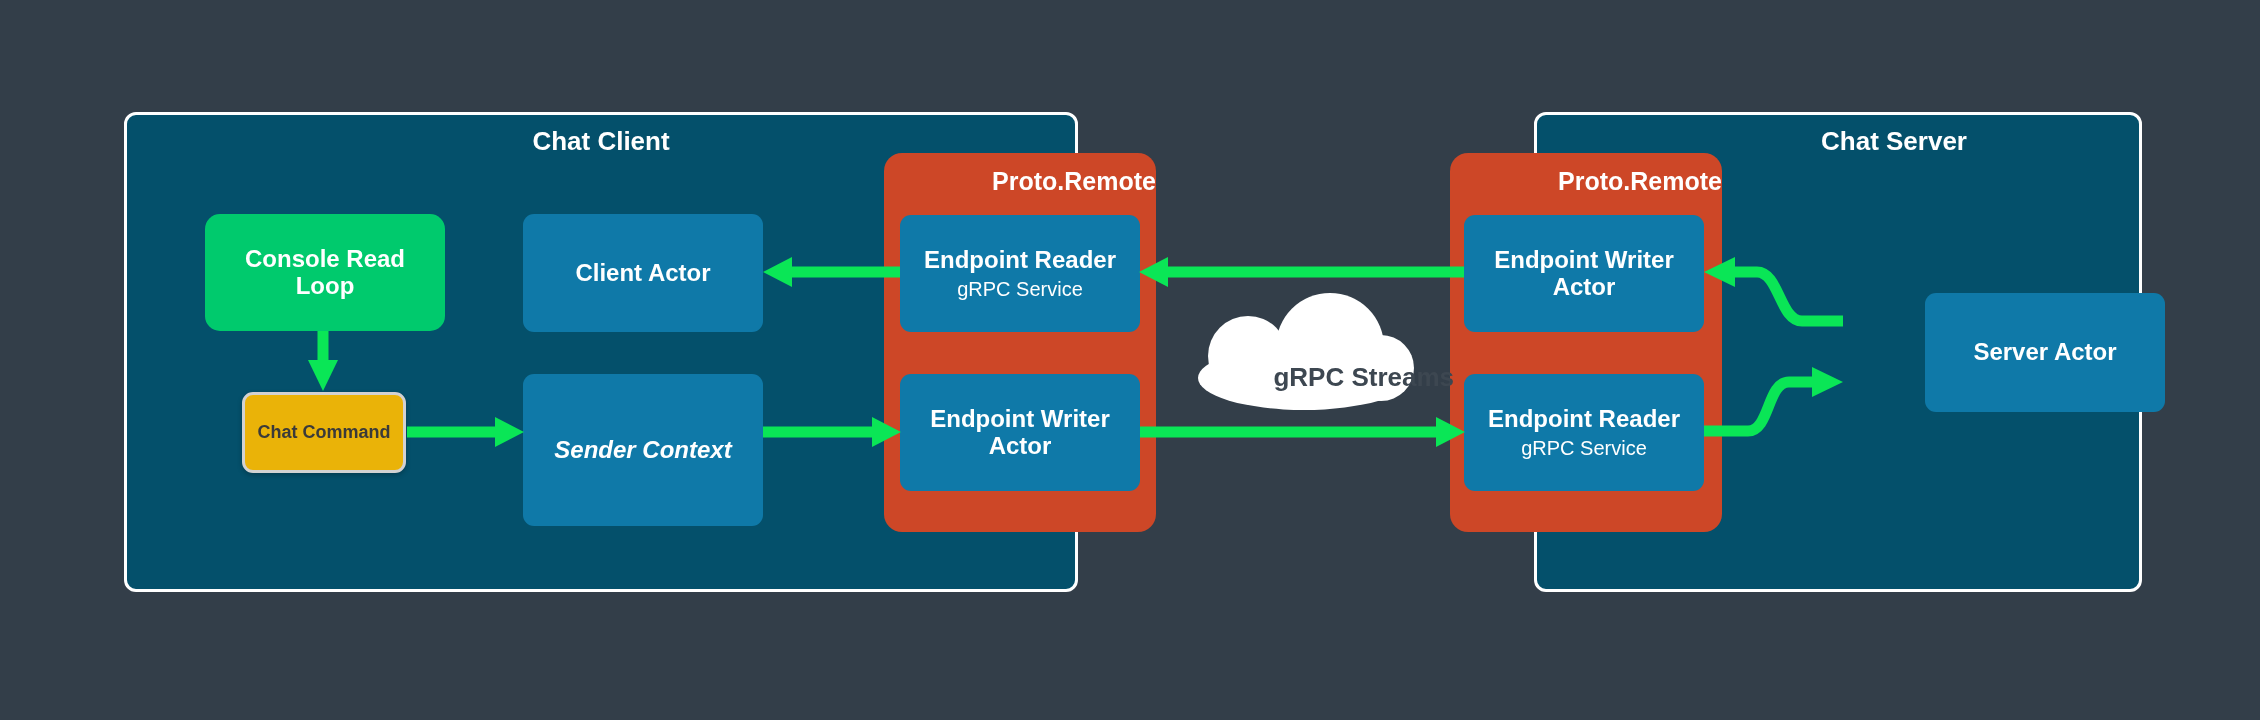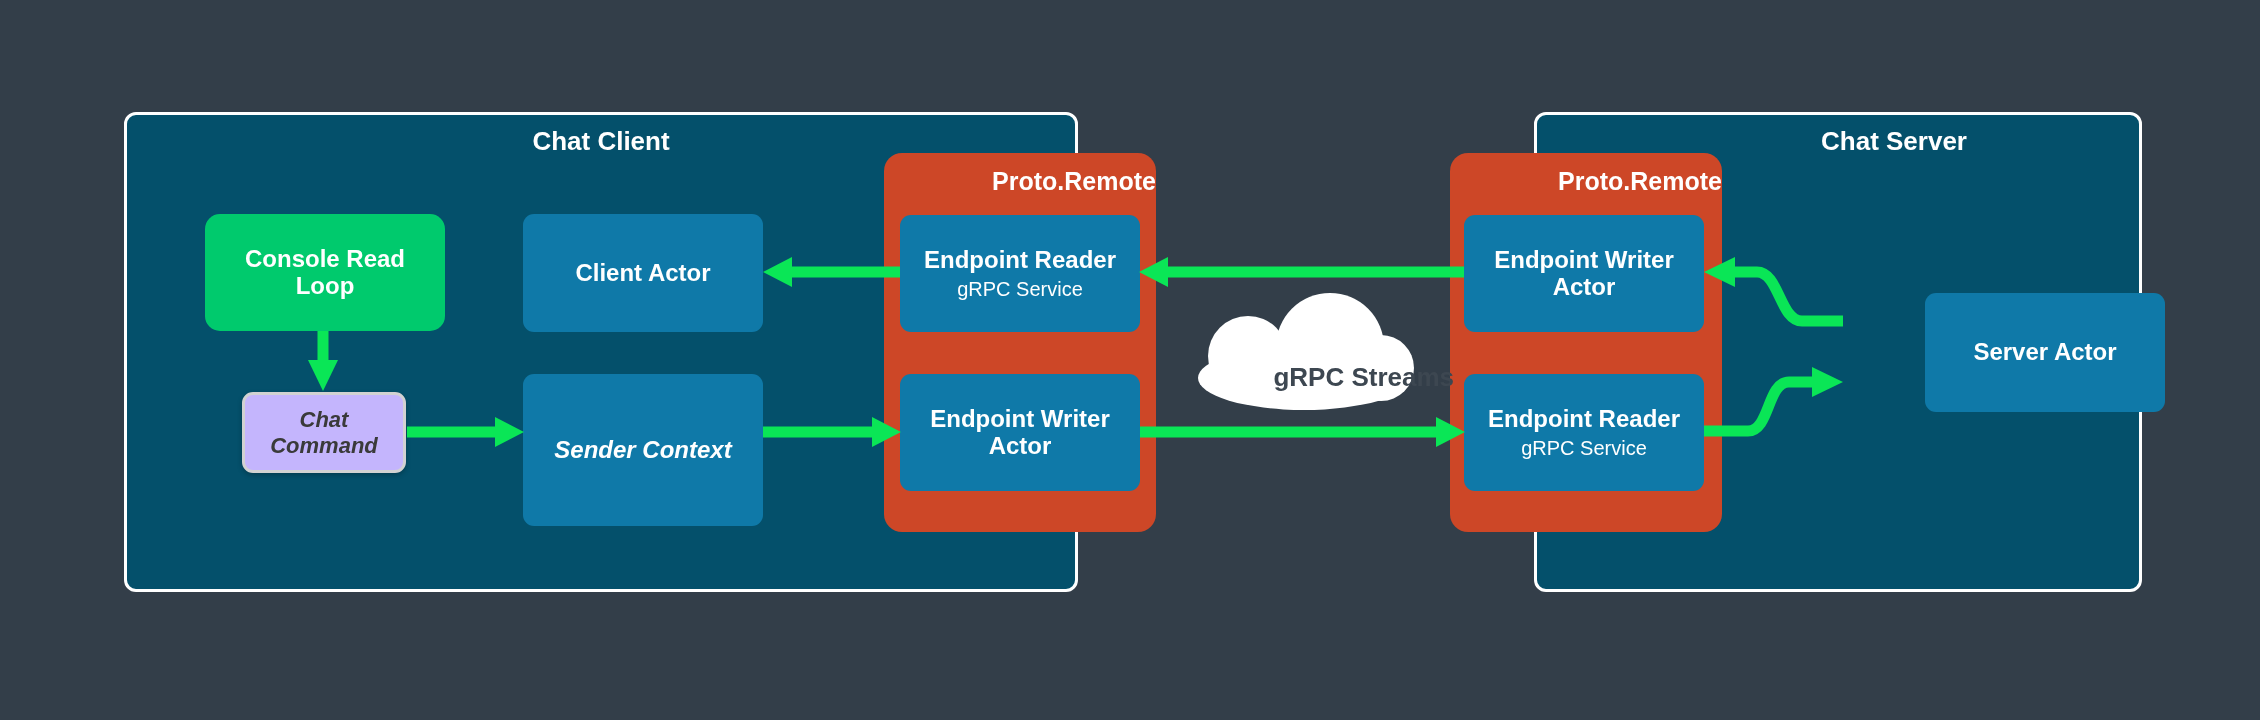--- a/index.html
+++ b/index.html
@@ -24,24 +24,23 @@
   }
   .node{
     position:absolute;border-radius:11px;display:flex;flex-direction:column;
     align-items:center;justify-content:center;text-align:center;
     color:#FFFFFF;font-size:24px;font-weight:bold;line-height:1.12;
     box-sizing:border-box;z-index:3;padding:0 10px;
   }
   .node.blue{background:#0F79A8;}
   .node.green{background:#00CA6D;border-radius:15px;}
   .node.white{
-    background:#c4b5fd;border:3px solid #D2D2D2;color:#3A3A3A;
-    font-size:22px;line-height:1.18;border-radius:11px;
+    background:#eab308;border:3px solid #D2D2D2;color:#3A3A3A;
+    font-size:18px;line-height:1.18;border-radius:11px;
     box-shadow:0 2px 5px rgba(0,0,0,0.25);
-    font-style:italic;
   }
   .sublabel{display:block;font-weight:normal;font-size:20px;margin-top:4px;}
   #arrows,#cloud-svg{position:absolute;left:0;top:0;z-index:4;pointer-events:none;}
   .arrow-shaft{stroke:#0AE656;stroke-width:11;fill:none;}
   .arrow-head{fill:#0AE656;stroke:none;}
   .cloud-label{
     position:absolute;left:1154px;top:362px;width:300px;text-align:right;
     color:#3D4751;font-size:26px;font-weight:bold;z-index:5;
   }
 </style>

